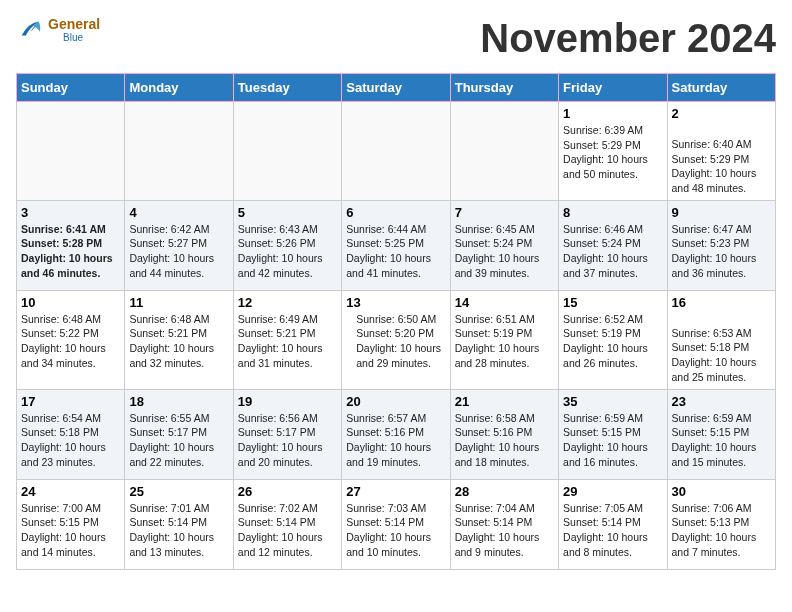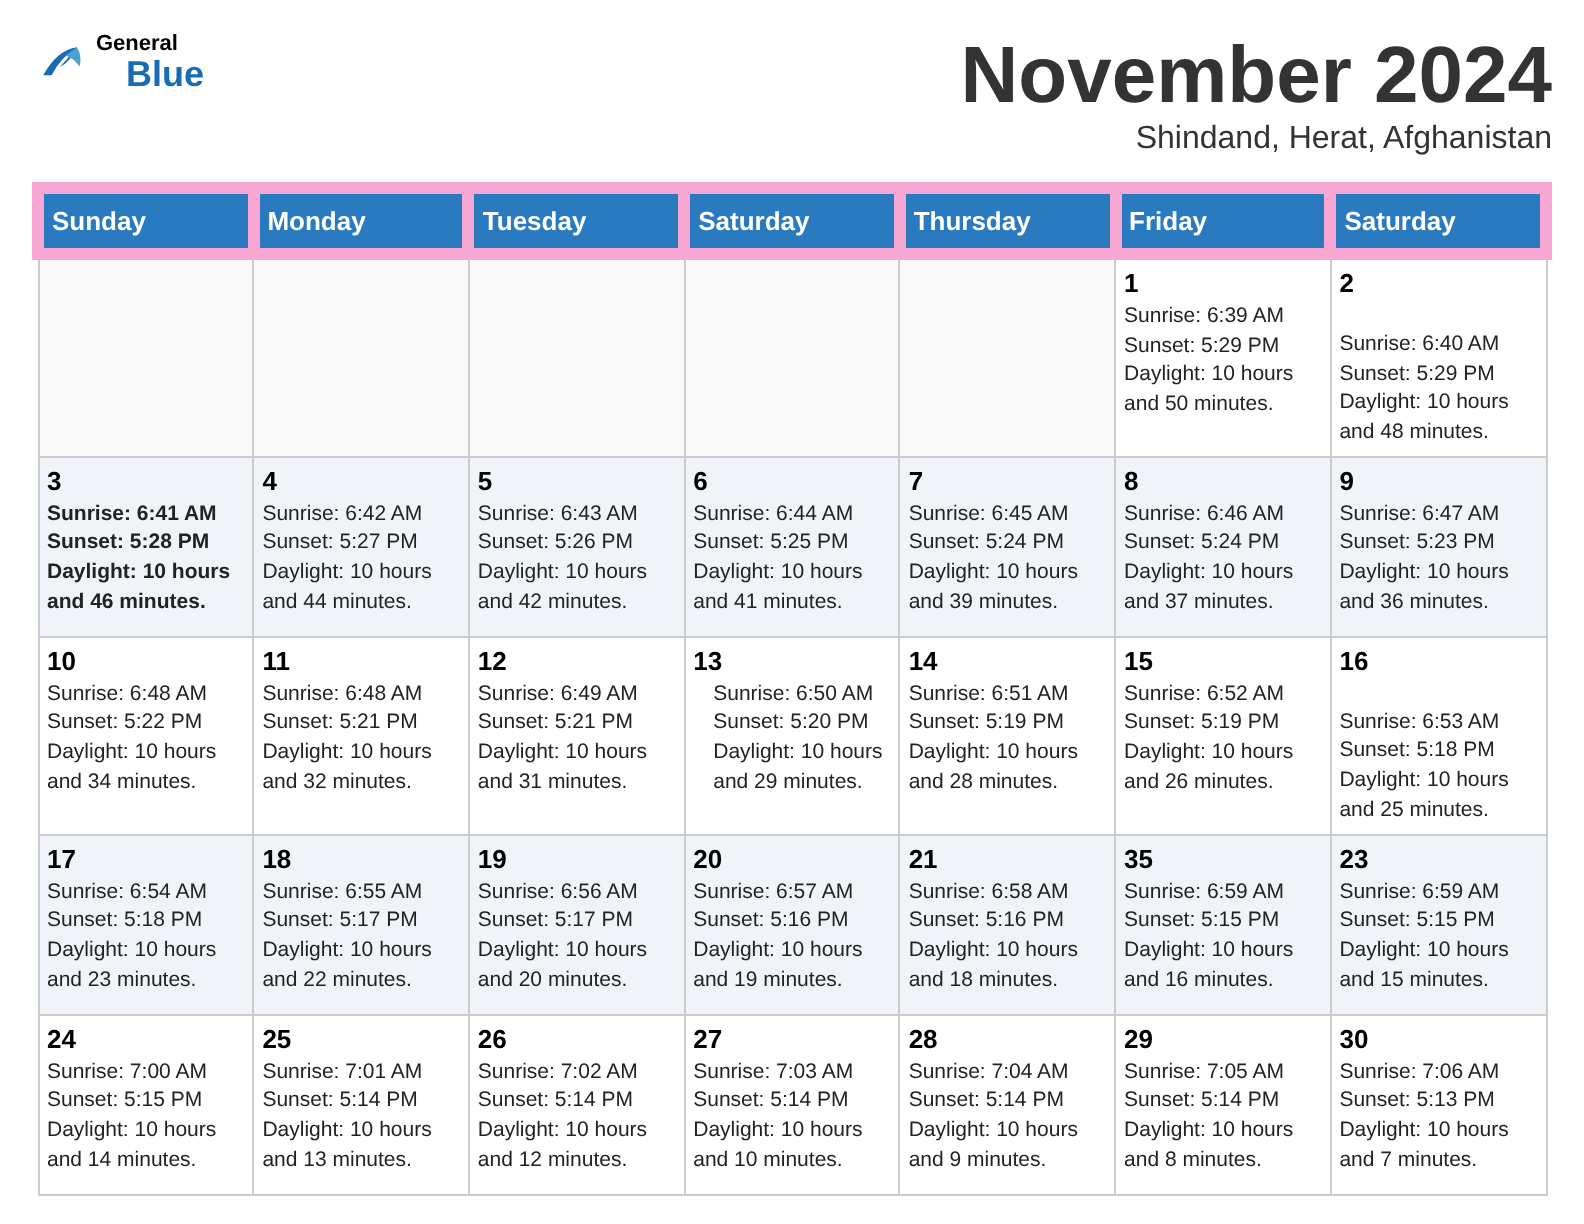--- a/index.html
+++ b/index.html
@@ -20,27 +20,27 @@
       display: flex;
       align-items: center;
       gap: 4px;
     }
     .logo-text {
       display: flex;
       flex-direction: column;
       line-height: 1.1;
     }
     .logo-text .general {
-      font-size: 11px;
+      font-size: 14px;
       font-weight: bold;
-      color: #000000;
+      color: #a16207;
     }
     .logo-text .blue {
-      font-size: 18px;
-      font-weight: bold;
+      font-size: 10px;
+      font-weight: normal;
       color: #1a6bb5;
       padding-left: 15px;
     }
     .logo-bird {
       width: 28px;
       height: 28px;
     }
     .title-section {
       text-align: right;
     }
@@ -58,21 +58,21 @@
       border-collapse: collapse;
       font-size: 11px;
     }
     thead tr th {
       background-color: #2a7abf;
       color: #fff;
       padding: 6px 4px;
       text-align: left;
       font-size: 13px;
       font-weight: bold;
-      border: 6px solid #f9a8d4;
+      border: 1px solid #f9a8d4;
     }
     tbody tr td {
       border: 1px solid #ccc;
       vertical-align: top;
       padding: 4px;
       width: 14.28%;
       height: 90px;
       background: #fff;
     }
     tbody tr:nth-child(even) td {
@@ -102,21 +102,20 @@
       <path d="M8 28 Q18 10 32 8 Q28 18 20 22 Q26 16 30 10 Q20 16 14 28 Z" fill="#1a6bb5"></path>
       <path d="M32 8 Q36 14 34 22 Q30 16 24 14 Z" fill="#4a9fd4"></path>
     </svg>
     <div class="logo-text">
       <span class="general">General</span>
       <span class="blue">Blue</span>
     </div>
   </div>
   <div class="title-section">
     <div class="month-title">November 2024</div>
-    <div class="location-title">Shindand, Herat, Afghanistan</div>
   </div>
 </div>
 
 <table>
   <thead>
     <tr>
     <th>Sunday</th>
         <th>Monday</th>
         <th>Tuesday</th>
         <th>Saturday</th>

